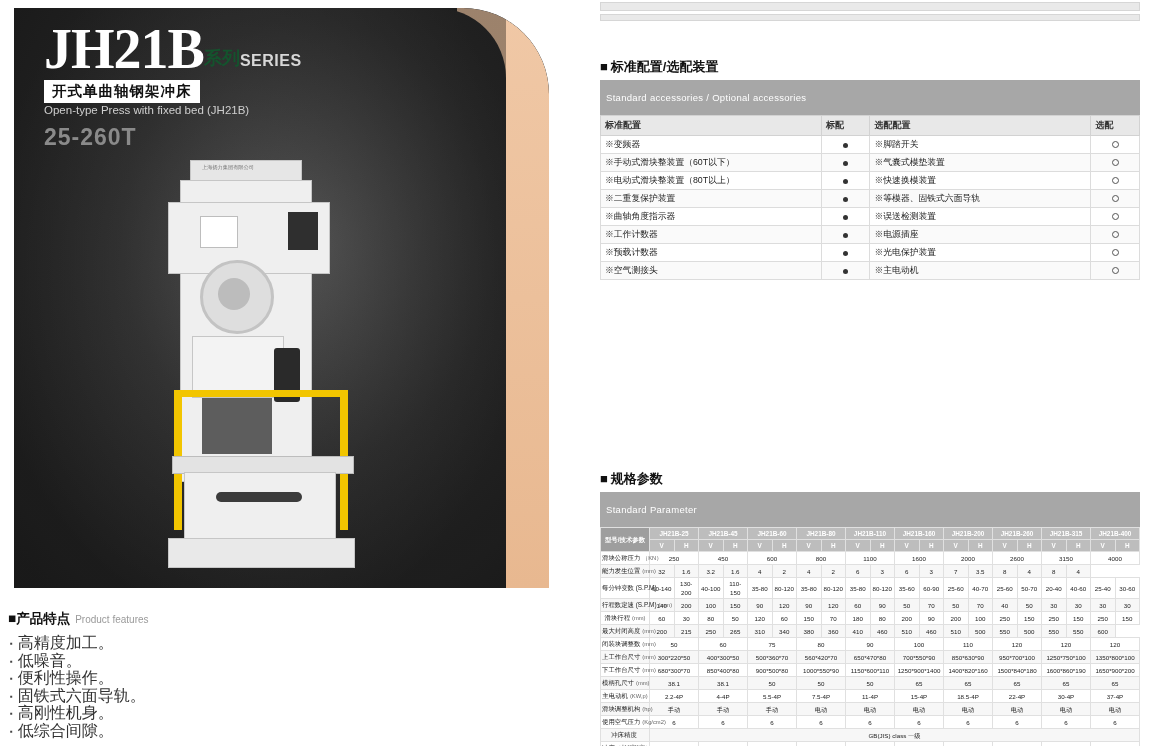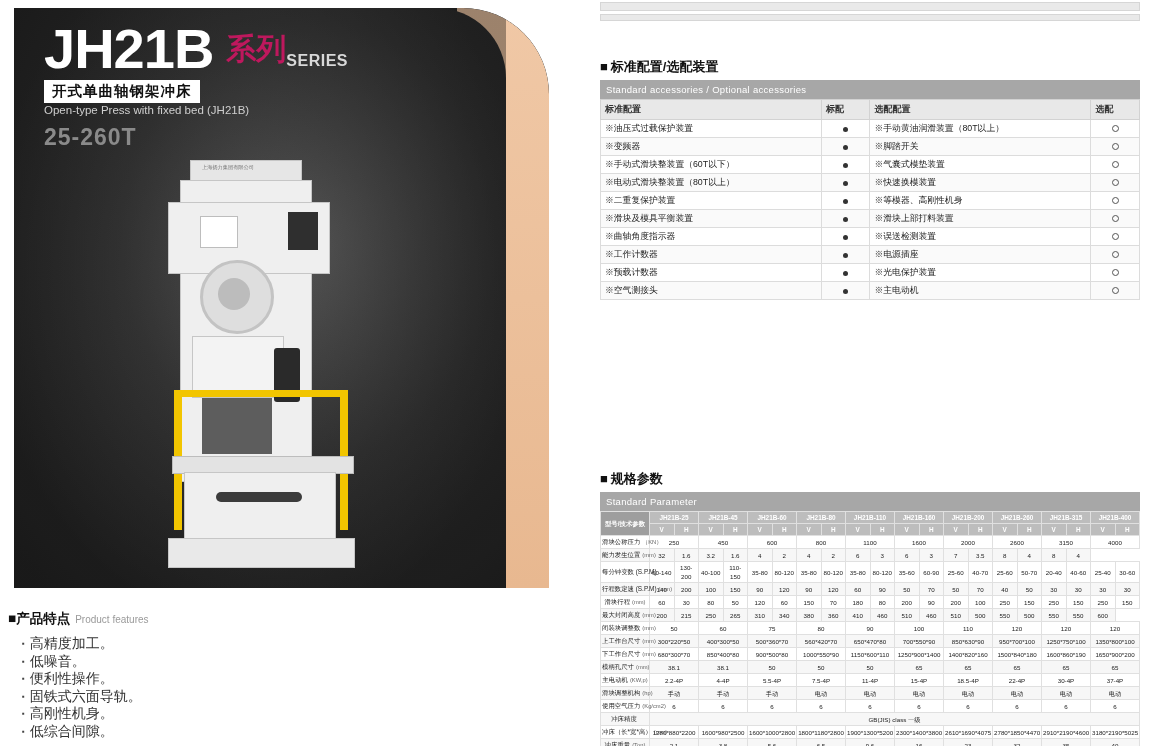--- a/index.html
+++ b/index.html
@@ -12,52 +12,52 @@
     border-radius:0 86px 0 0;overflow:hidden;}
   .hero-peach{position:absolute;right:0;top:0;width:92px;height:580px;
     background:linear-gradient(180deg,#f0c8a6 0%,#e8b890 100%);border-radius:0 86px 0 0;}
   .hero-dark{position:absolute;left:0;top:0;width:492px;height:580px;
     background:radial-gradient(ellipse at 60% 40%, #4e4e4e 0%, #343434 45%, #262626 100%);
     border-radius:0 70px 0 0;}
   .hero-vignette{position:absolute;left:0;top:0;width:492px;height:580px;
     background:radial-gradient(ellipse at 50% 45%, rgba(255,255,255,0.06) 0%, rgba(0,0,0,0.35) 80%);}
 
   .title-block{position:absolute;left:44px;top:22px;color:#fff;z-index:6;}
-  .t-jh{font-family:Liberation Sans, sans-serif;font-size:56px;font-weight:bold;letter-spacing:-1px;line-height:54px;display:inline-block;vertical-align:bottom;}
-  .t-series-cn{color:#be185d;font-size:30px;font-weight:bold;display:inline-block;vertical-align:bottom;padding-bottom:6px;margin-left:13px;}
+  .t-jh{font-family:Liberation Serif, serif;font-size:56px;font-weight:bold;letter-spacing:-1px;line-height:54px;display:inline-block;vertical-align:bottom;}
+  .t-series-cn{color:#14532d;font-size:18px;font-weight:bold;display:inline-block;vertical-align:bottom;padding-bottom:6px;margin-left:0;}
   .t-series-en{color:#d8d8d8;font-size:16px;font-weight:bold;display:inline-block;vertical-align:bottom;padding-bottom:6px;letter-spacing:.5px;}
   .t-sub-cn{background:#ffffff;color:#111;font-size:14.5px;font-weight:bold;display:inline-block;padding:2px 8px;margin-top:4px;letter-spacing:1px;}
   .t-sub-en{color:#cfcfcf;font-size:11.5px;line-height:14px;margin-top:0;max-width:210px;}
   .t-range{color:#8a8a8a;font-size:23px;font-weight:bold;margin-top:7px;letter-spacing:1px;}
 
   
   .machine{position:absolute;left:150px;top:140px;width:330px;height:430px;z-index:5;}
   .mbody{position:absolute;background:#efefef;border:1px solid #c6c6c6;}
   .mdark{position:absolute;background:#3d3d3d;}
   .myellow{position:absolute;background:#f2c500;}
   .mgray{position:absolute;background:#d3d3d3;border:1px solid #bdbdbd;}
 
   
   .features{position:absolute;left:8px;top:610px;width:300px;}
   .feat-head{font-size:13.5px;font-weight:bold;color:#111;}
   .feat-head .en{font-size:10px;color:#9a9a9a;font-weight:normal;margin-left:5px;}
   .feat-list{margin:7px 0 0 2px;padding:0;list-style:none;}
-  .feat-list li{font-size:14px;color:#333;line-height:16.5px;margin-left:12px;}
+  .feat-list li{font-size:16px;color:#333;line-height:16.5px;}
   .feat-list li:before{content:"\25AA";color:#444;font-size:8px;margin-right:5px;vertical-align:2px;}
 
   
   .right-col{position:absolute;left:600px;top:0;width:540px;}
   .topbars{position:absolute;left:0;top:2px;width:540px;}
   .topbar{height:7px;background:#e9e9e9;border:1px solid #d6d6d6;margin-bottom:3px;}
   .topbar.b2{height:5px;}
 
   .sec-title{font-size:13px;font-weight:bold;color:#111;margin:0 0 4px 0;}
   .sec-title .mark{color:#111;margin-right:3px;}
 
-  .sec-sub{background:#a7a7a7;color:#fff;font-size:9.5px;padding:4px 6px;letter-spacing:.3px;}
+  .sec-sub{background:#a7a7a7;color:#fff;font-size:9.5px;padding:12px 6px;letter-spacing:.3px;}
 
   table{border-collapse:collapse;width:100%;font-size:8.5px;color:#222;}
   .acc-table th{background:#e8e8e8;color:#333;font-weight:bold;padding:3px 4px;border:1px solid #d2d2d2;text-align:left;font-size:9px;}
   .acc-table td{padding:2.5px 4px;border:1px solid #dcdcdc;font-size:8.8px;}
   .acc-table tr:nth-child(even) td{background:#fafafa;}
   .col-name{width:41%;margin-left:16px;}
   .col-mark{width:9%;text-align:center;}
   .dotb{display:inline-block;width:5px;height:5px;border-radius:50%;background:#333;}
   .doto{display:inline-block;width:5px;height:5px;border-radius:50%;border:1.2px solid #555;}
 
@@ -142,53 +142,41 @@
       <thead>
         <tr>
           <th class="col-name">标准配置</th>
           <th class="col-mark">标配</th>
           <th class="col-name">选配配置</th>
           <th class="col-mark">选配</th>
         </tr>
       </thead>
       <tbody id="acc-body">
           <tr>
-            <td class="col-name">※油压式过载保护装置</td>
-            <td class="col-mark"><span class="dotb"></span></td>
-            <td class="col-name">※手动黄油润滑装置（80T以上）</td>
-            <td class="col-mark"><span class="doto"></span></td>
-          </tr>
-          <tr>
             <td class="col-name">※变频器</td>
             <td class="col-mark"><span class="dotb"></span></td>
             <td class="col-name">※脚踏开关</td>
             <td class="col-mark"><span class="doto"></span></td>
           </tr>
           <tr>
             <td class="col-name">※手动式滑块整装置（60T以下）</td>
             <td class="col-mark"><span class="dotb"></span></td>
             <td class="col-name">※气囊式模垫装置</td>
             <td class="col-mark"><span class="doto"></span></td>
           </tr>
           <tr>
             <td class="col-name">※电动式滑块整装置（80T以上）</td>
             <td class="col-mark"><span class="dotb"></span></td>
             <td class="col-name">※快速换模装置</td>
             <td class="col-mark"><span class="doto"></span></td>
           </tr>
           <tr>
             <td class="col-name">※二重复保护装置</td>
             <td class="col-mark"><span class="dotb"></span></td>
-            <td class="col-name">※等模器、高刚性机身</td>
-            <td class="col-mark"><span class="doto"></span></td>
-          </tr>
-          <tr>
-            <td class="col-name">※滑块及模具平衡装置</td>
-            <td class="col-mark"><span class="dotb"></span></td>
-            <td class="col-name">※滑块上部打料装置</td>
+            <td class="col-name">※等模器、固铁式六面导轨</td>
             <td class="col-mark"><span class="doto"></span></td>
           </tr>
           <tr>
             <td class="col-name">※曲轴角度指示器</td>
             <td class="col-mark"><span class="dotb"></span></td>
             <td class="col-name">※误送检测装置</td>
             <td class="col-mark"><span class="doto"></span></td>
           </tr>
           <tr>
             <td class="col-name">※工作计数器</td>

